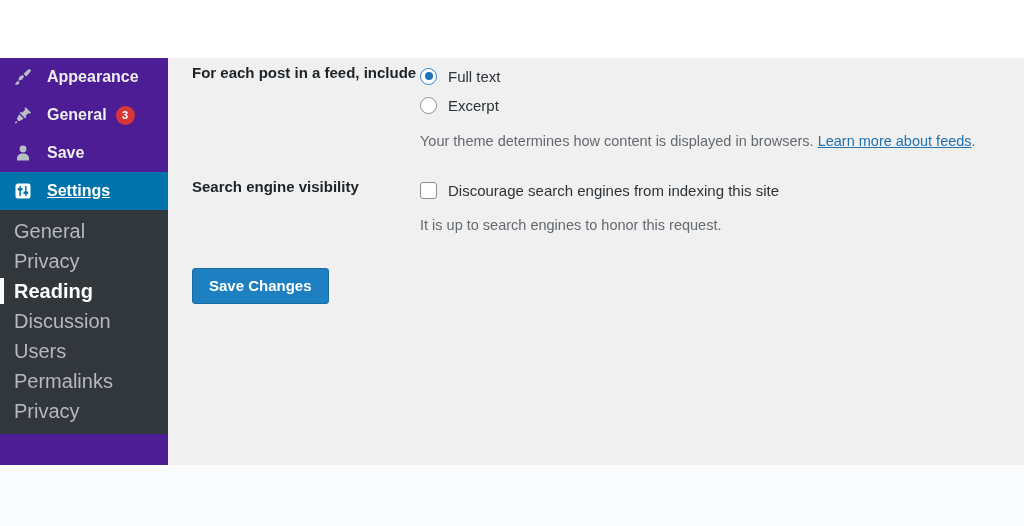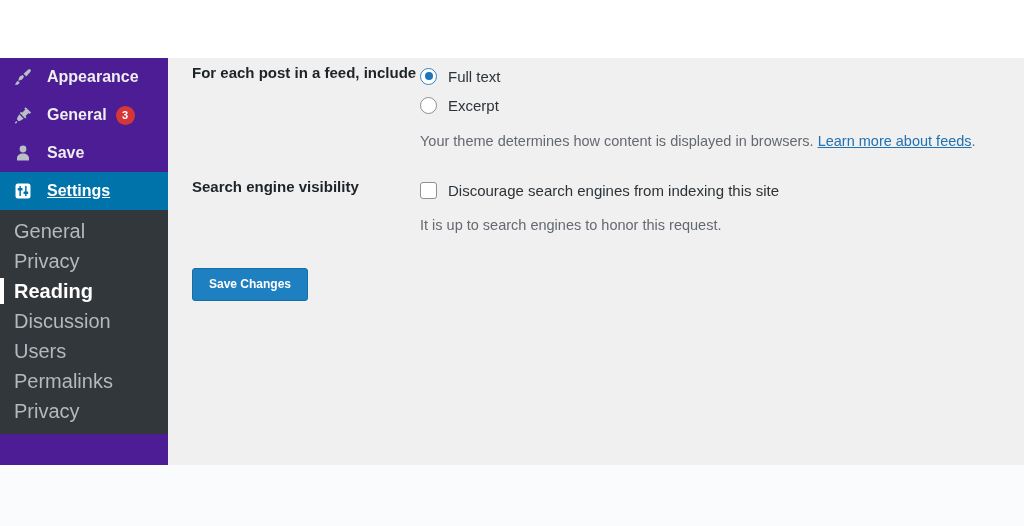--- a/index.html
+++ b/index.html
@@ -209,21 +209,21 @@
 
   
   .save-button {
     position: absolute;
     left: 192px; top: 268px;
     background: #1e7fc1;
     color: #ffffff;
     border: 1px solid #1a6ca5;
     border-radius: 3px;
     font-family: "Liberation Sans", sans-serif;
-    font-size: 12px;
+    font-size: 15px;
     font-weight: bold;
     padding: 8px 16px 9px 16px;
     cursor: pointer;
   }
 </style>
 </head>
 <body>
 
 <div class="top-band"></div>
 <div class="content-panel"></div>

